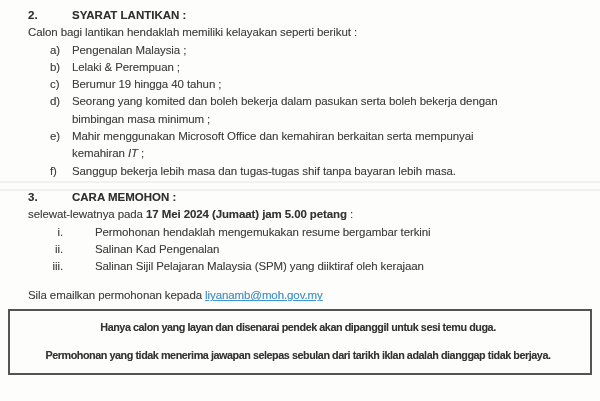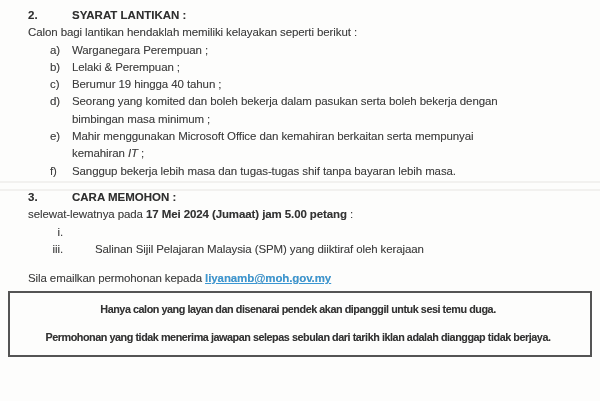--- a/index.html
+++ b/index.html
@@ -33,21 +33,21 @@
   .li-label { width: 22px; flex: none; }
   .roman-list .li-label { width: 23px; text-align: right; margin-right: 32px; }
   .li-text { flex: 1; min-width: 0; }
   .block { display: block; }
   .sec-apply { margin-top: 9px; }
   .it { font-style: italic; text-align: right; }
   .bold { font-weight: bold; color: #333333; }
   .email-line { margin-top: 12px; }
   .email-link {
     color: #3a97d3;
-    font-weight: 700;
+    font-weight: 400;
     text-decoration: underline;
     cursor: pointer;
   }
   .notice-box {
     margin: 4px -20px 0 -20px;
     border: 2px solid #545454;
     padding: 7px 8px 9px 4px;
     text-align: center;
     font-weight: bold;
     color: #333333;
@@ -71,21 +71,21 @@
   <section>
     <div class="heading-row">
       <span class="sec-num">2.</span>
       <span class="sec-title">SYARAT LANTIKAN :</span>
     </div>
     <p class="intro">Calon bagi lantikan hendaklah memiliki kelayakan seperti berikut :</p>
 
     <div class="alpha-list">
       <div class="li">
         <span class="li-label">a)</span>
-        <span class="li-text">Warganegara Perempuan ;</span>
+        <span class="li-text">Pengenalan Malaysia ;</span>
       </div>
       <div class="li">
         <span class="li-label">b)</span>
         <span class="li-text">Lelaki &amp; Perempuan ;</span>
       </div>
       <div class="li">
         <span class="li-label">c)</span>
         <span class="li-text">Berumur 19 hingga 40 tahun ;</span>
       </div>
       <div class="li">
@@ -114,20 +114,25 @@
       <span class="sec-num">3.</span>
       <span class="sec-title">CARA MEMOHON :</span>
     </div>
     <p class="intro">
       <span class="block"><span>selewat-lewatnya pada </span><span class="bold">17 Mei 2024 (Jumaat) jam 5.00 petang</span><span> :</span></span>
     </p>
 
     <div class="roman-list">
       <div class="li">
         <span class="li-label">i.</span>
+        <span class="li-text">Permohonan hendaklah mengemukakan resume bergambar terkini</span>
+      </div>
+      <div class="li">
+        <span class="li-label">ii.</span>
+        <span class="li-text">Salinan Kad Pengenalan</span>
       </div>
       <div class="li">
         <span class="li-label">iii.</span>
         <span class="li-text">Salinan Sijil Pelajaran Malaysia (SPM) yang diiktiraf oleh kerajaan</span>
       </div>
     </div>
   </section>
 
   <p class="email-line"><span>Sila emailkan permohonan kepada </span><a class="email-link" href="#">liyanamb@moh.gov.my</a></p>
 

